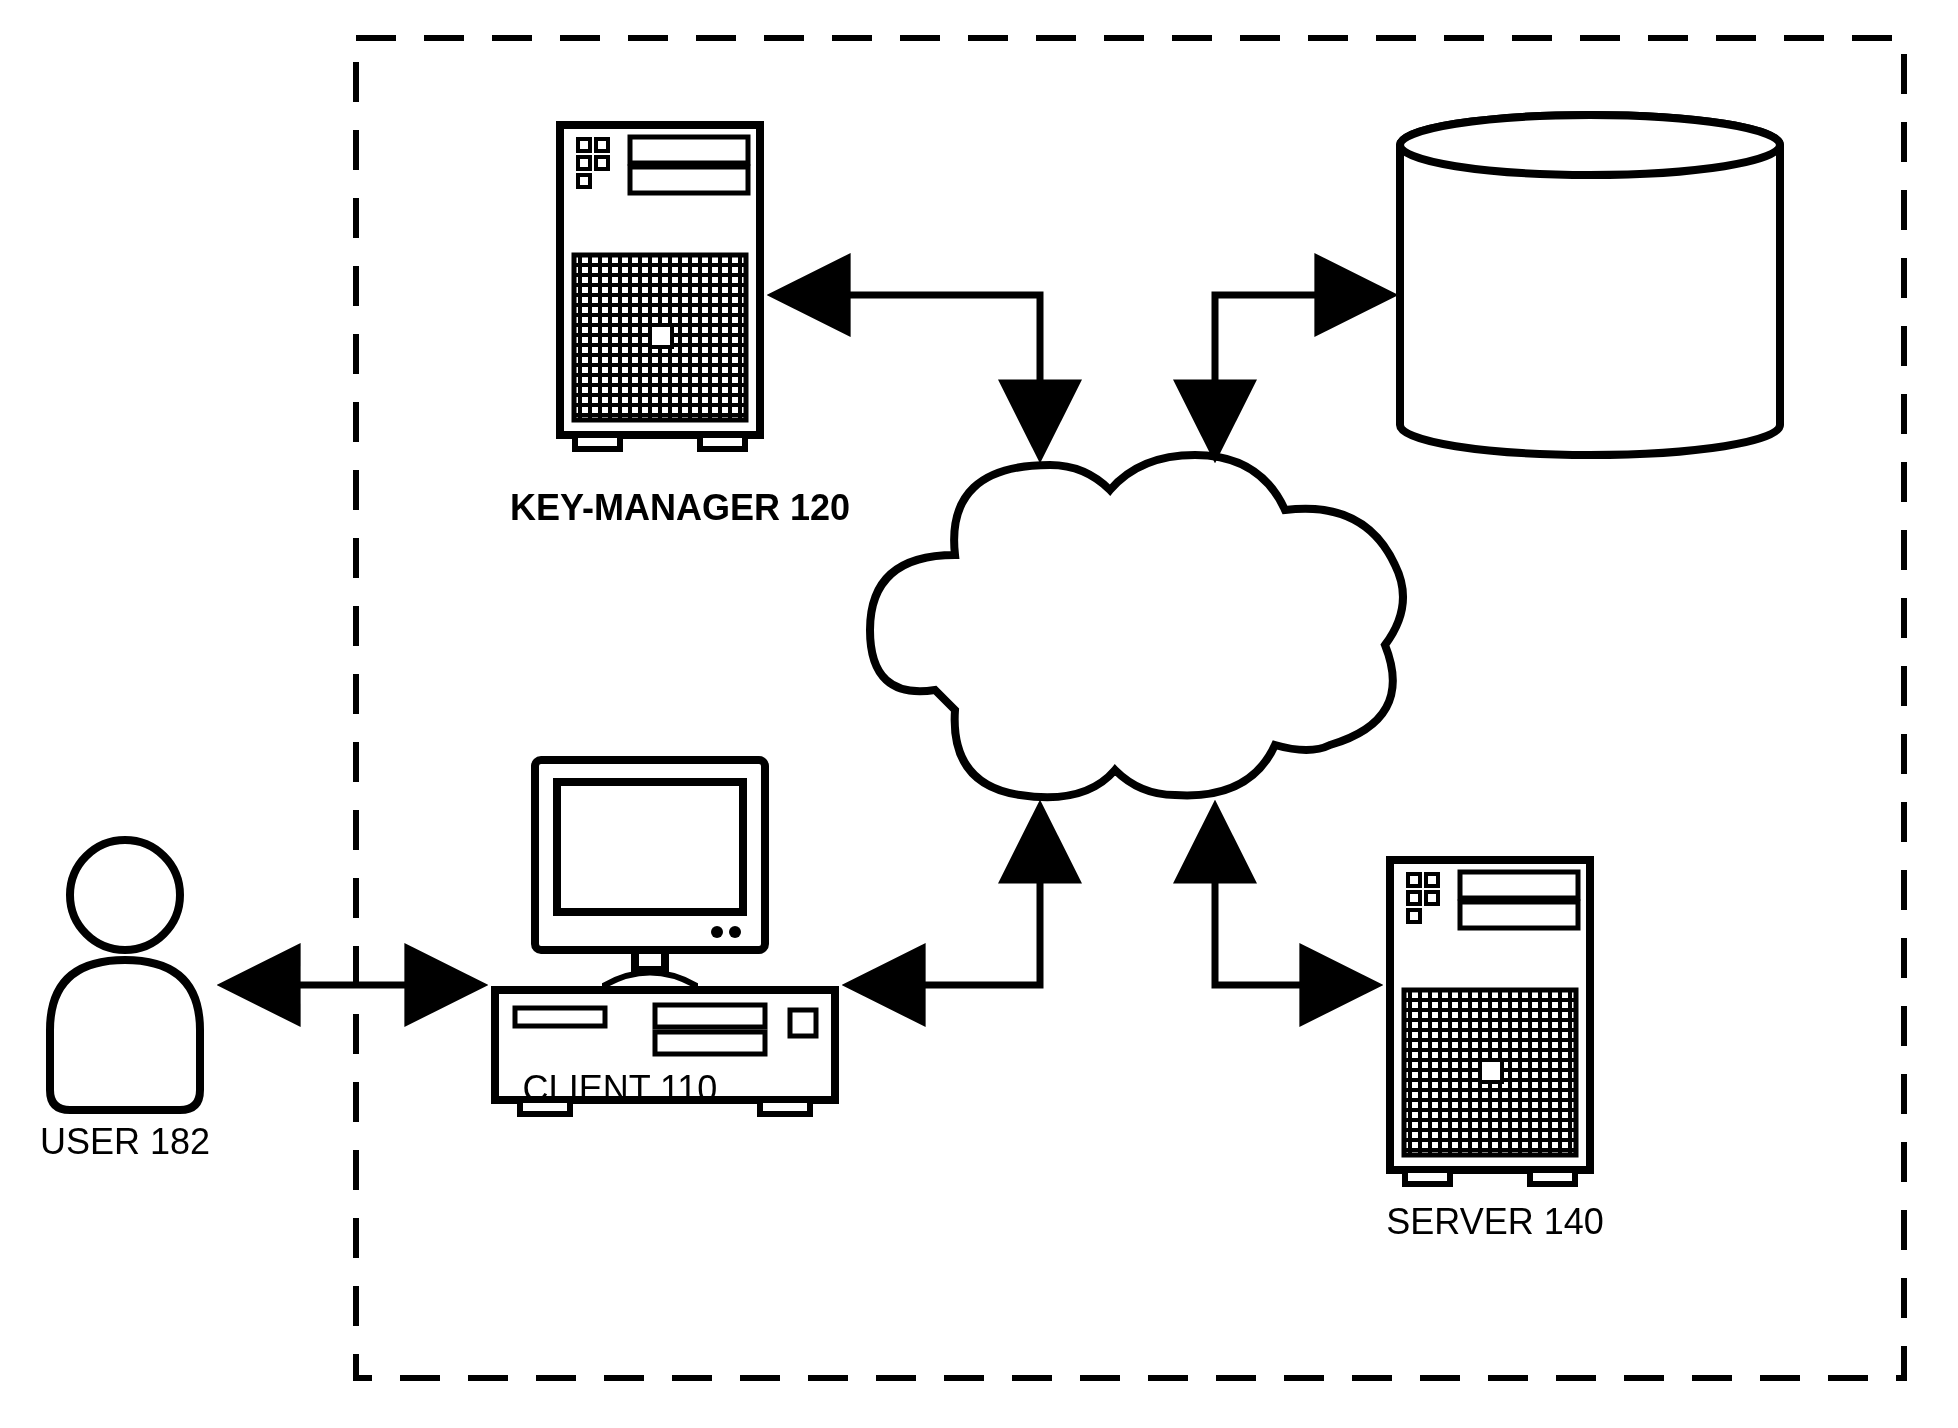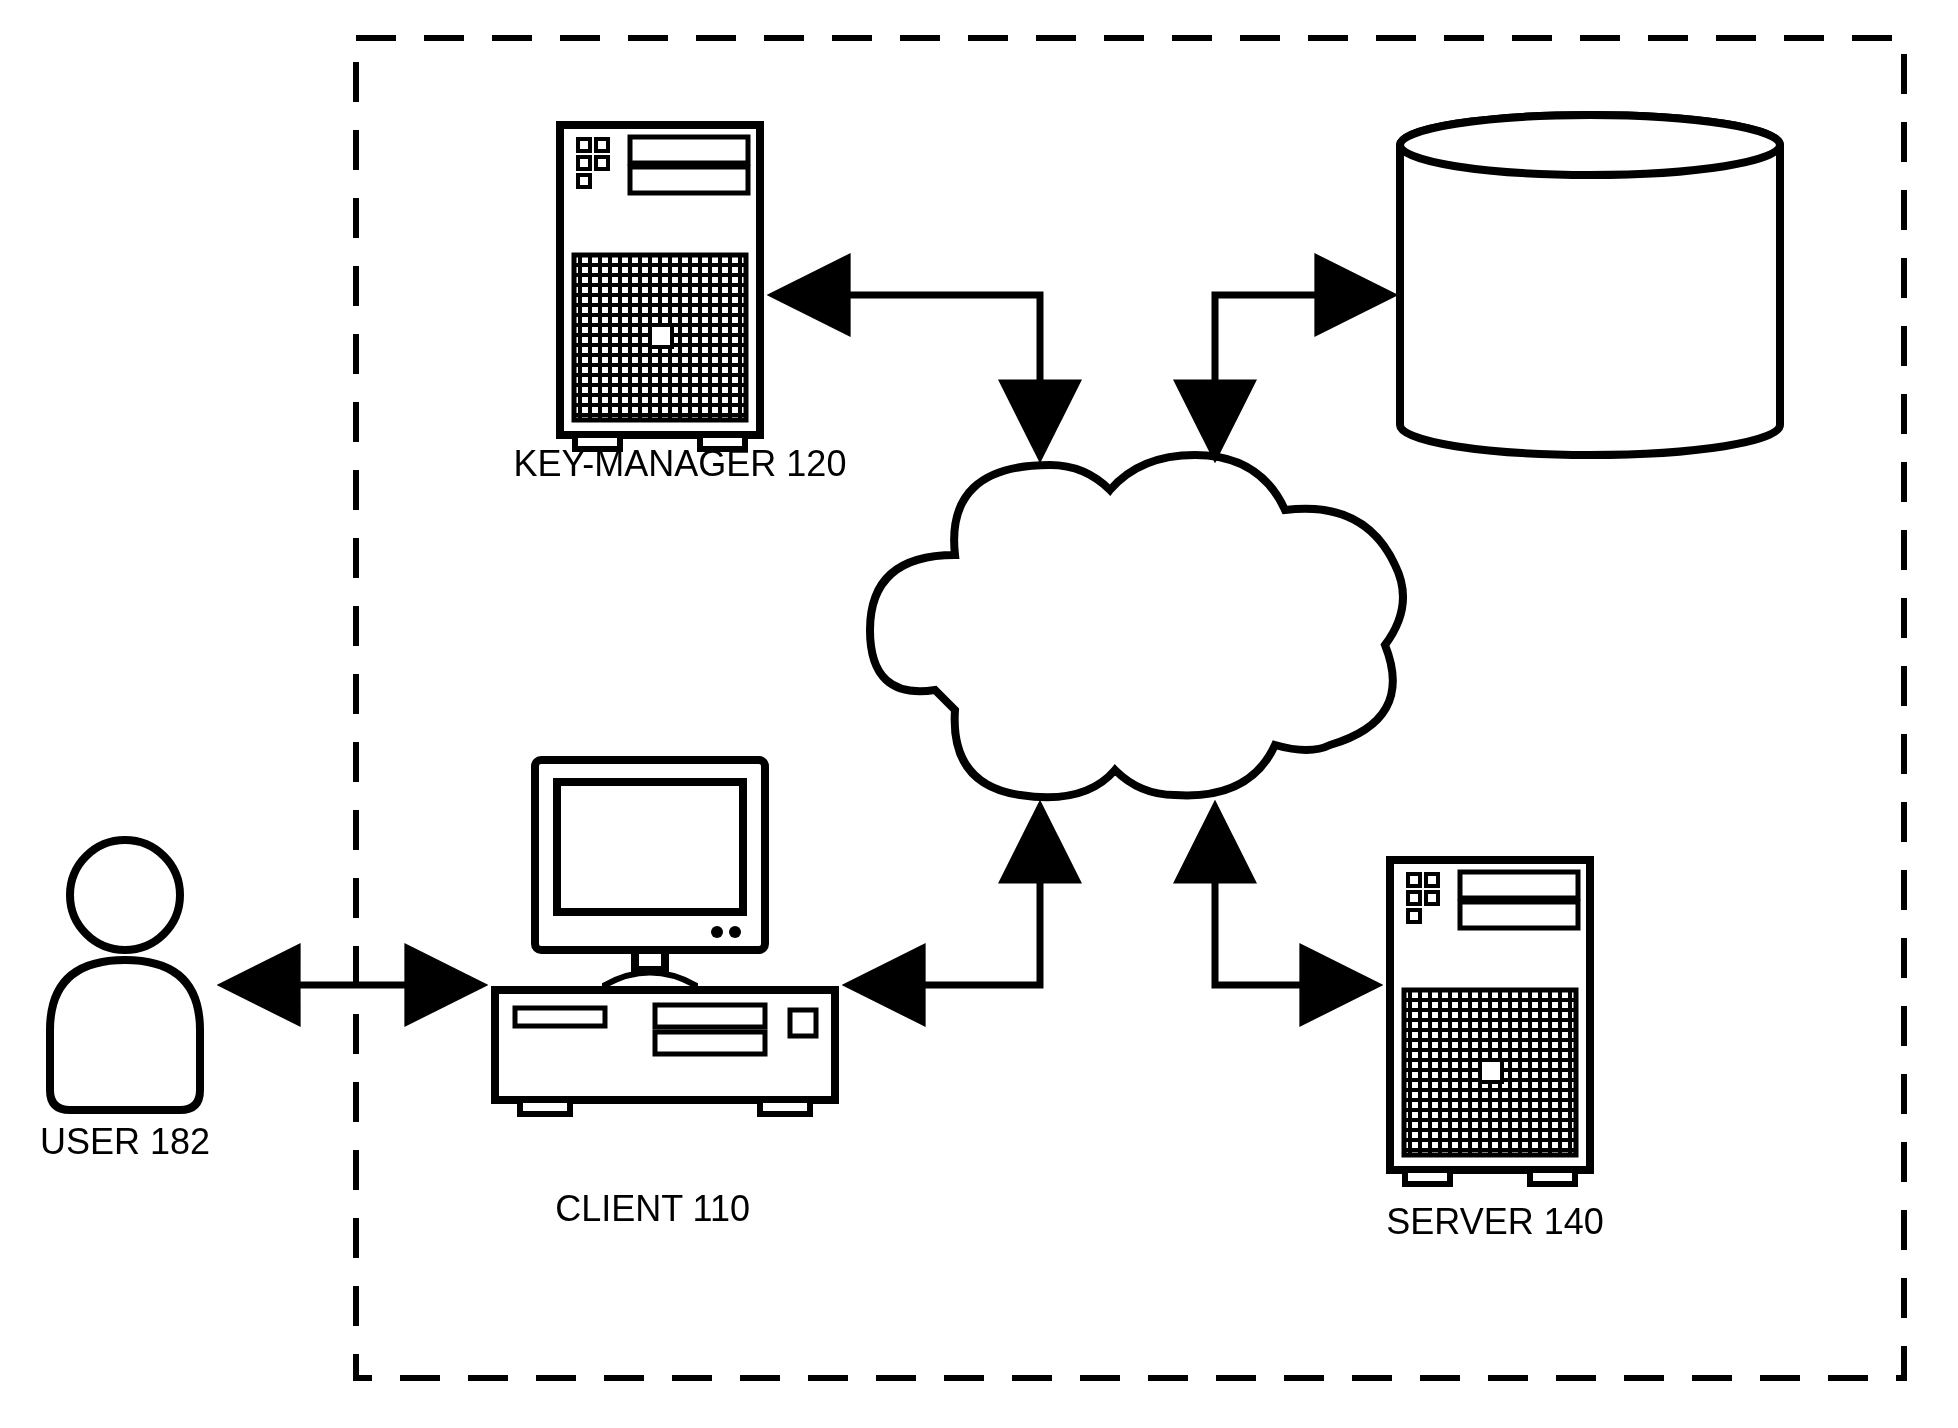--- a/index.html
+++ b/index.html
@@ -151,22 +151,22 @@
 
     <path d="M 775 295 L 1040 295 L 1040 455" fill="none" stroke="#000" stroke-width="7" marker-start="url(#arrow)" marker-end="url(#arrow)"></path>
 
     <path d="M 1375 985 L 1215 985 L 1215 808" fill="none" stroke="#000" stroke-width="7" marker-start="url(#arrow)" marker-end="url(#arrow)"></path>
 
     <path d="M 1215 455 L 1215 295 L 1390 295" fill="none" stroke="#000" stroke-width="7" marker-start="url(#arrow)" marker-end="url(#arrow)"></path>
   </svg>
 
   <div class="label" style="left:20px; top:1120px; width:210px;">USER 182</div>
 
-  <div class="label" style="left:490px; top:1187px; width:260px;text-align:right;">CLIENT 110</div>
+  <div class="label" style="left:490px; top:1067px; width:260px;">CLIENT 110</div>
 
-  <div class="label" style="left:480px; top:442px; width:400px;">KEY-MANAGER 120</div>
+  <div class="label" style="left:480px; top:486px; width:400px;font-weight:bold;">KEY-MANAGER 120</div>
 
   <div class="label" style="left:1350px; top:1200px; width:290px;">SERVER 140</div>
 
 
 
 
 </div>
 
 </body></html>

